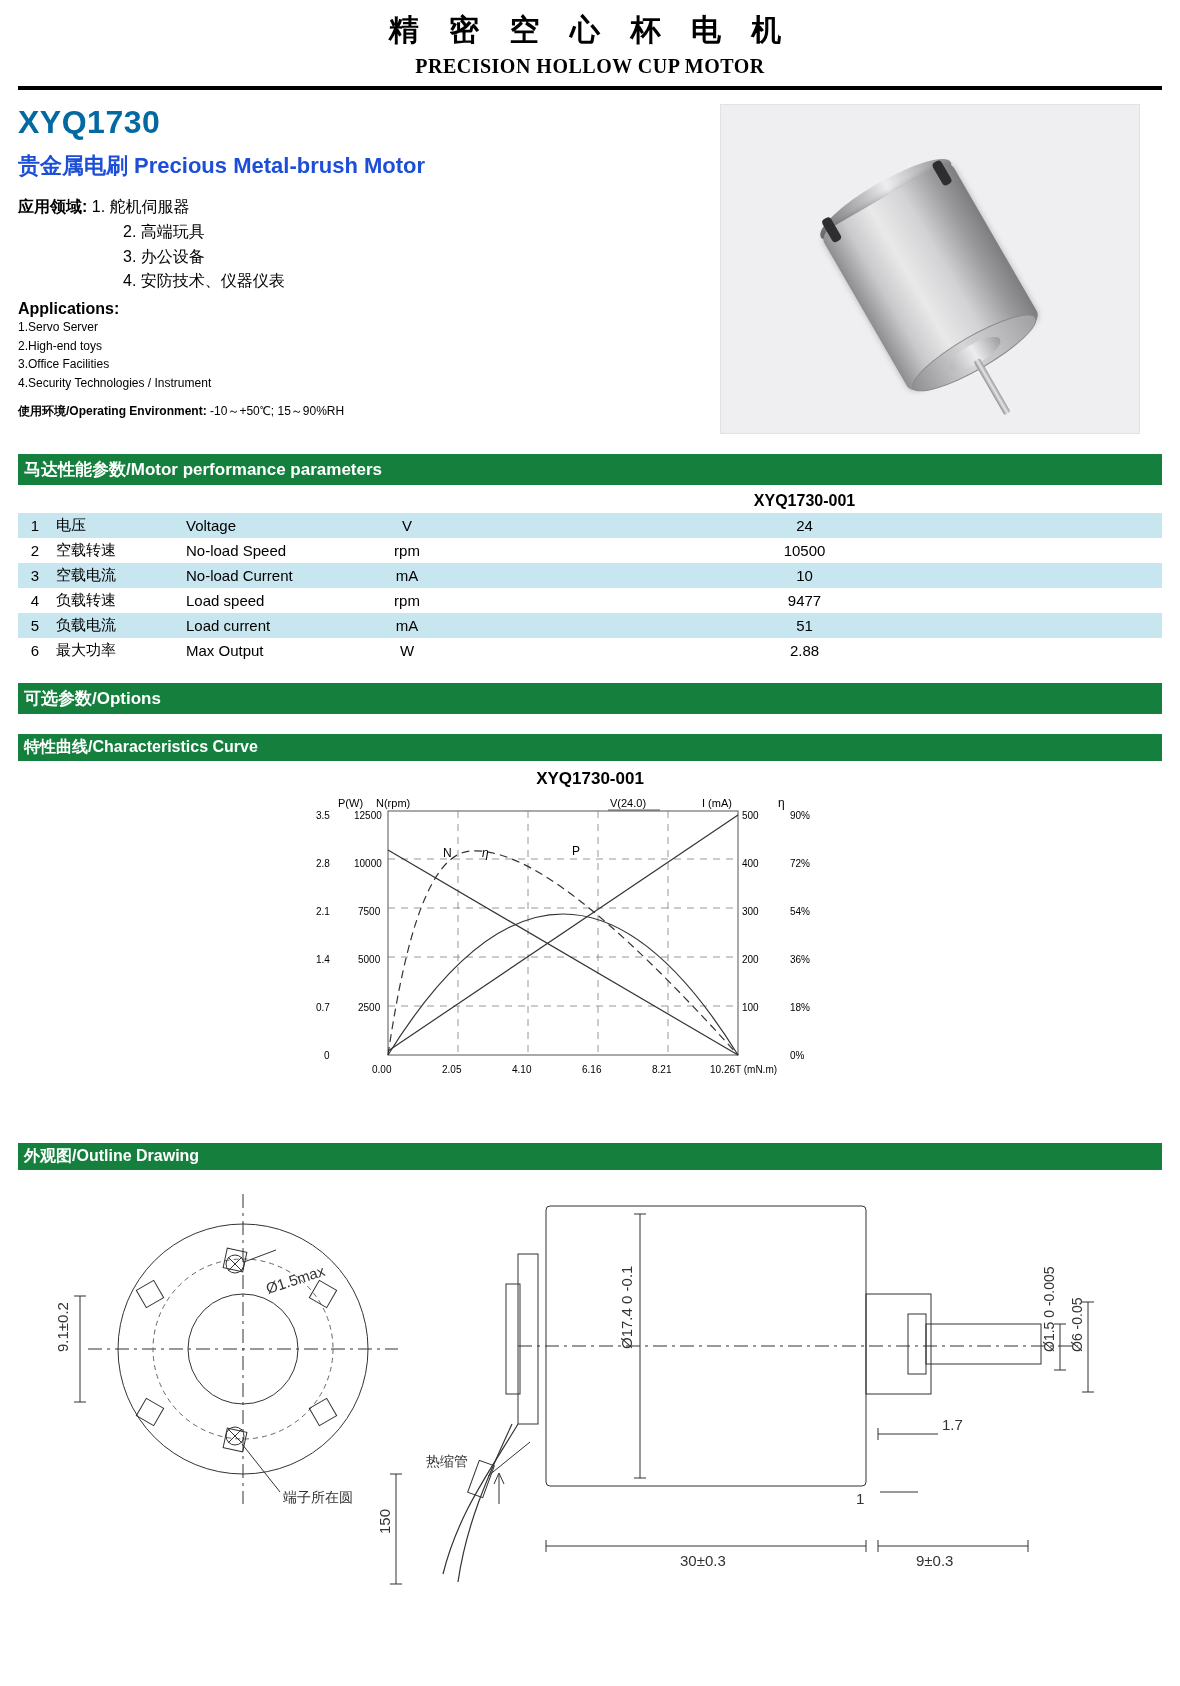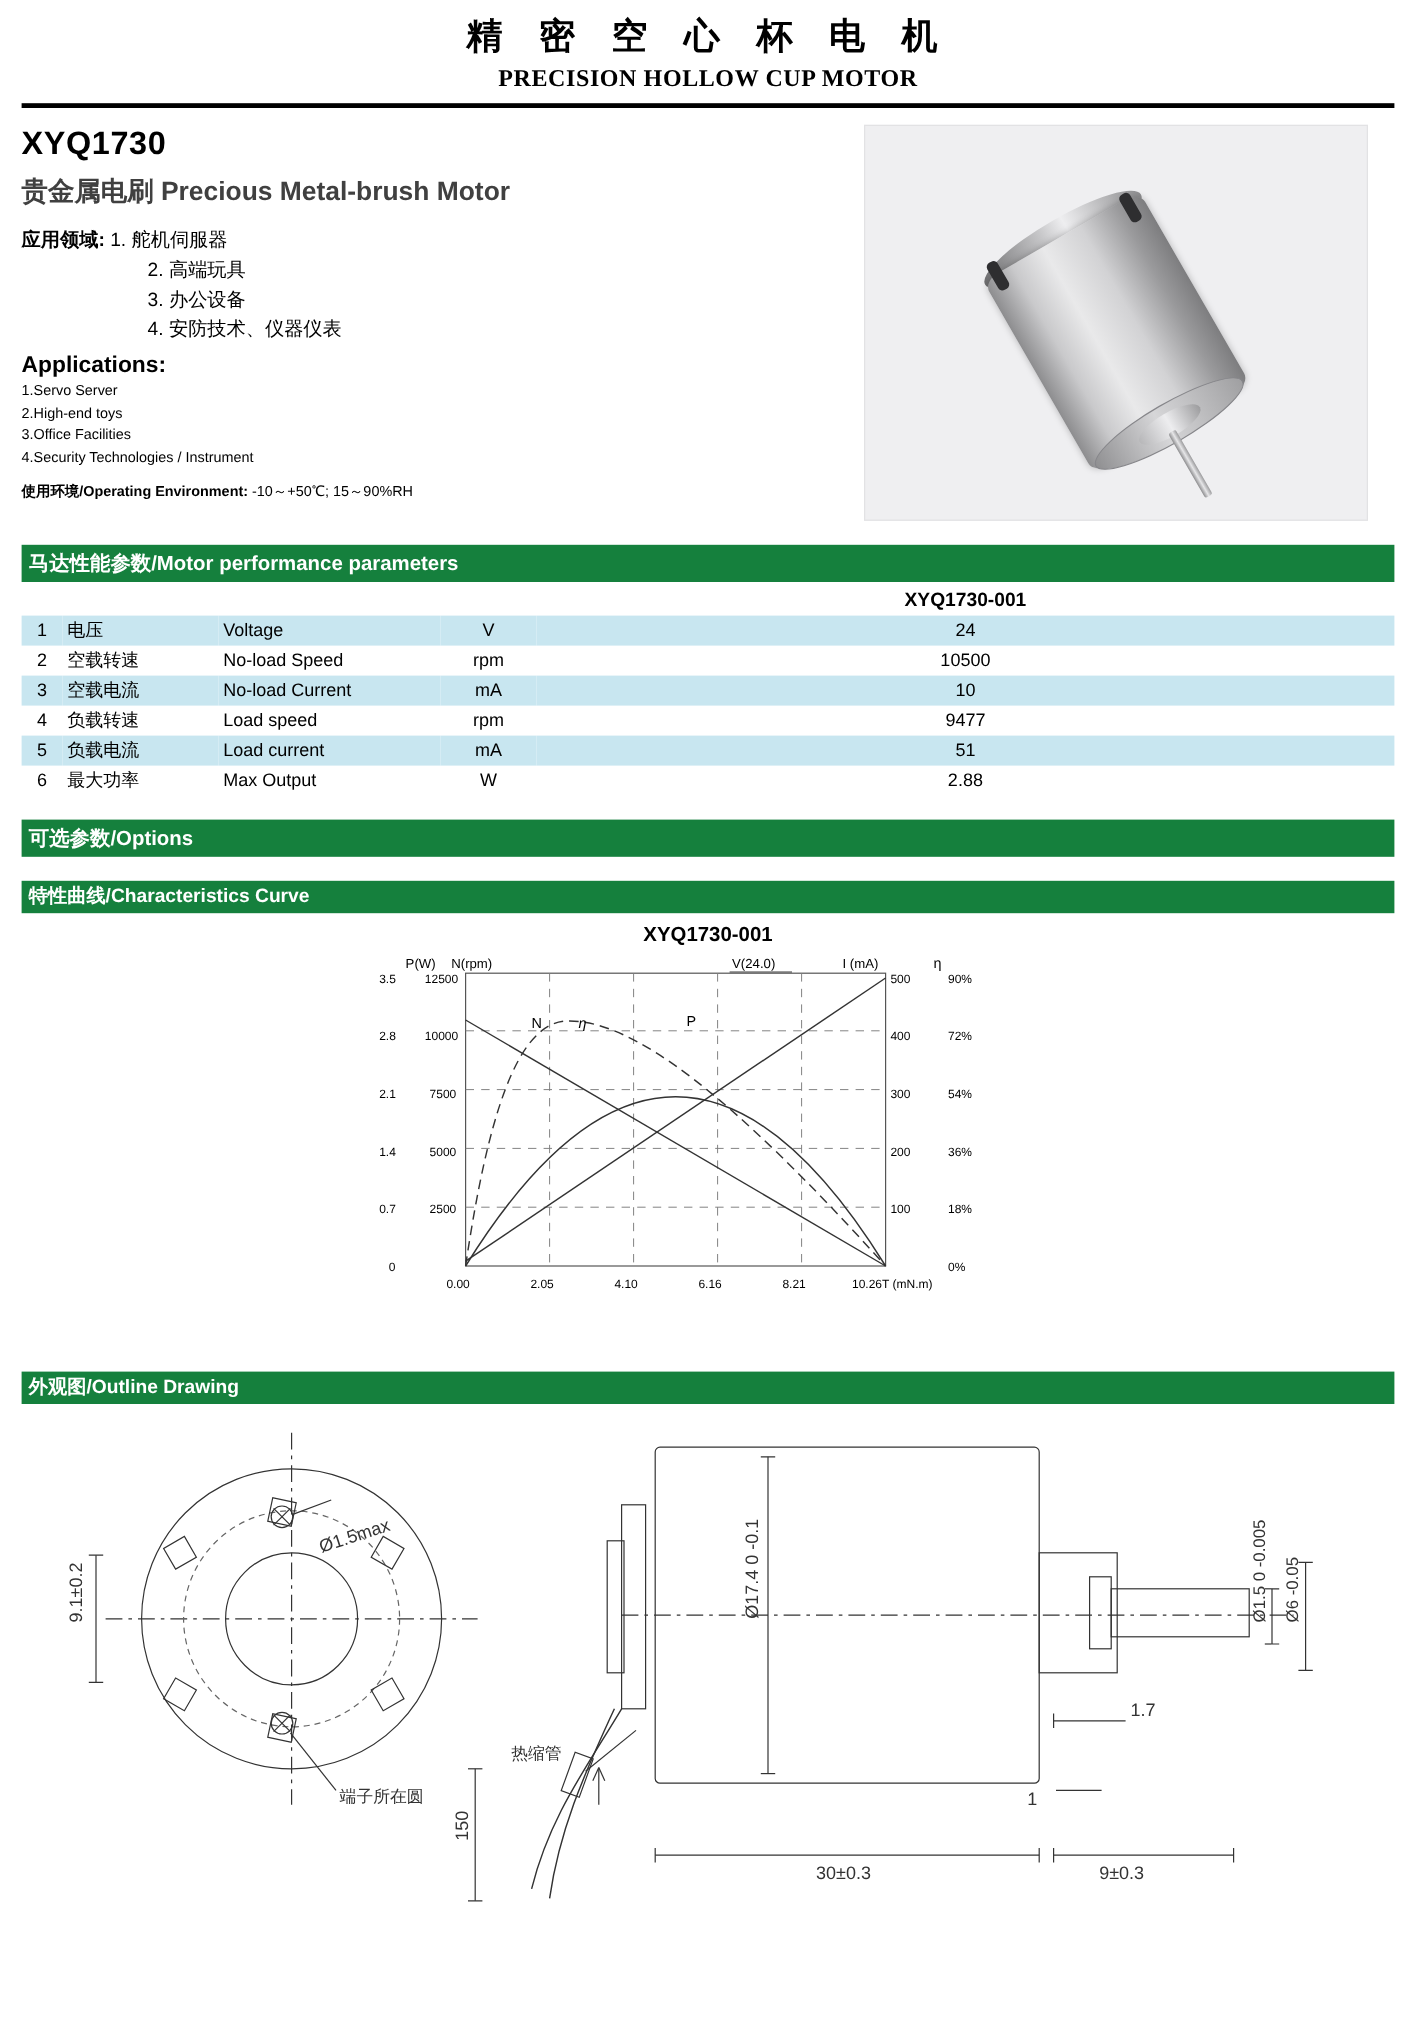--- a/index.html
+++ b/index.html
@@ -24,29 +24,29 @@
     font-size:20px; font-weight:bold; letter-spacing:0.5px;
     margin-top:4px;
     font-family:"Liberation Serif", serif;
   }
   .header-rule { height:4px; background:#000; margin-top:8px; }
 
   
   .top-section { display:flex; margin-top:14px; }
   .top-left { width:690px; }
   .model-no {
-    color:#000000; font-size:27px; font-weight:bold; letter-spacing:0.5px;
+    color:#0369a1; font-size:32px; font-weight:bold; letter-spacing:0.5px;
   }
   .model-sub {
-    color:#404040; font-size:22px; font-weight:bold; margin-top:10px;
+    color:#1d4ed8; font-size:22px; font-weight:bold; margin-top:10px;
   }
   .apps-cn { margin-top:14px; font-size:16px; line-height:1.55; }
   .apps-cn .lbl { font-weight:bold; }
   .apps-cn .indent { padding-left:105px; }
-  .apps-en-title { font-weight:bold; font-size:19px; margin-top:6px; }
+  .apps-en-title { font-weight:bold; font-size:16px; margin-top:6px; }
   .apps-en-list { font-size:12px; line-height:1.55; }
   .env-line { font-size:12px; margin-top:10px; }
   .env-line b { font-weight:bold; }
 
   .top-right {
     width:420px; margin-left:12px;
     position:relative;
   }
   .photo-box {
     width:420px; height:330px;

